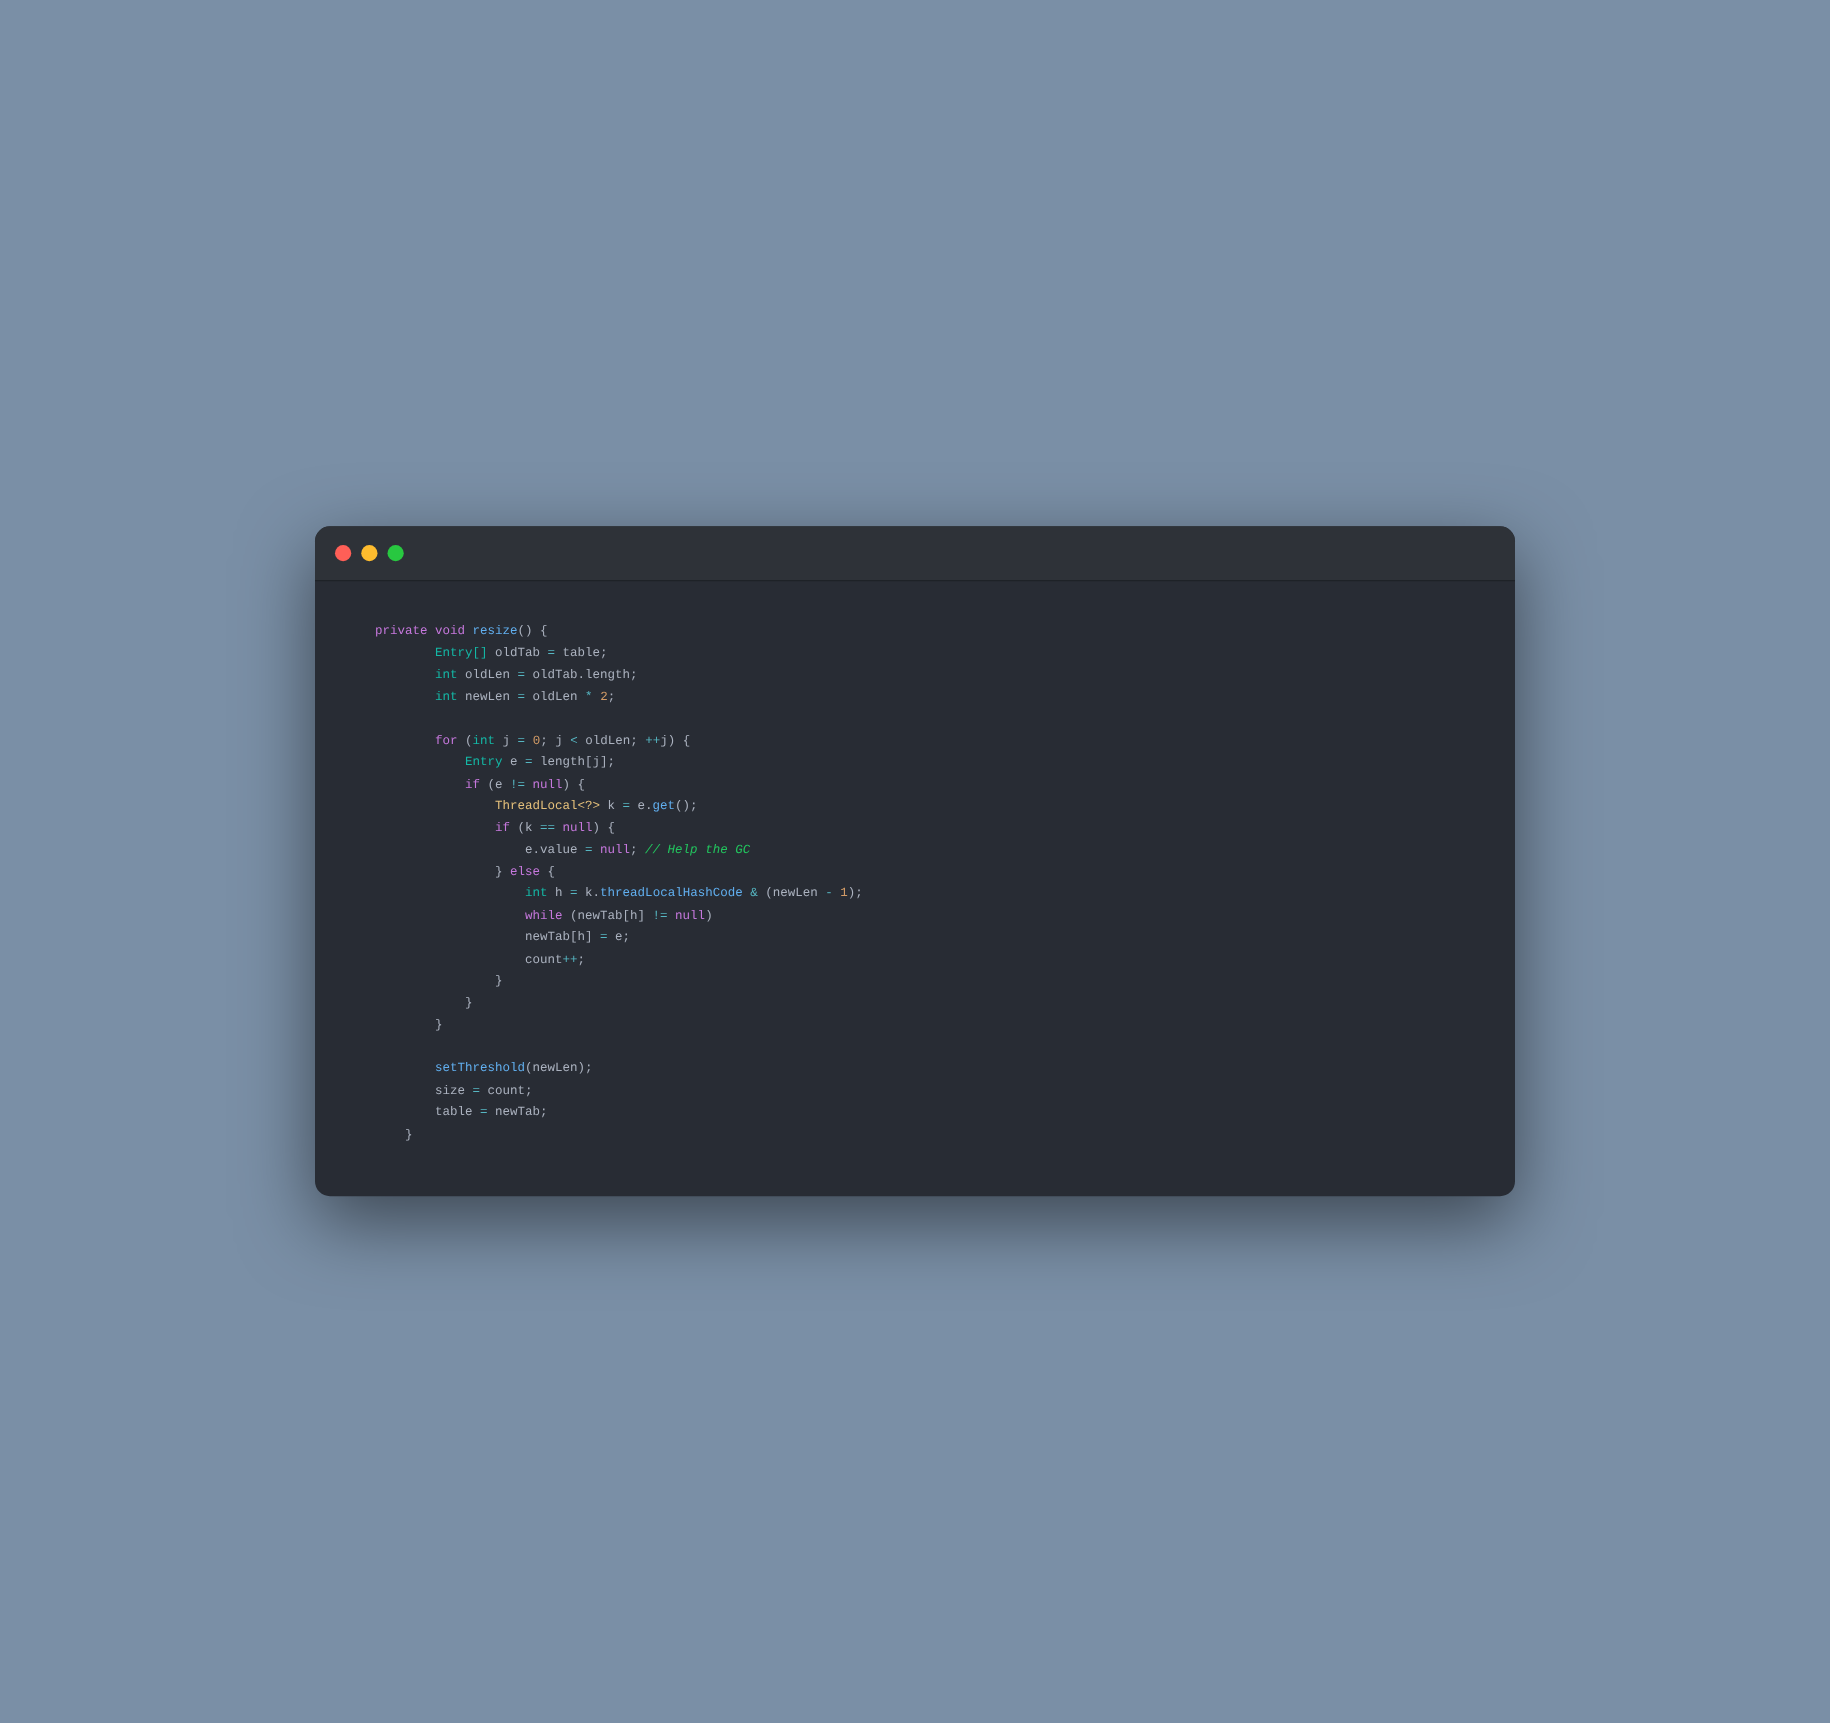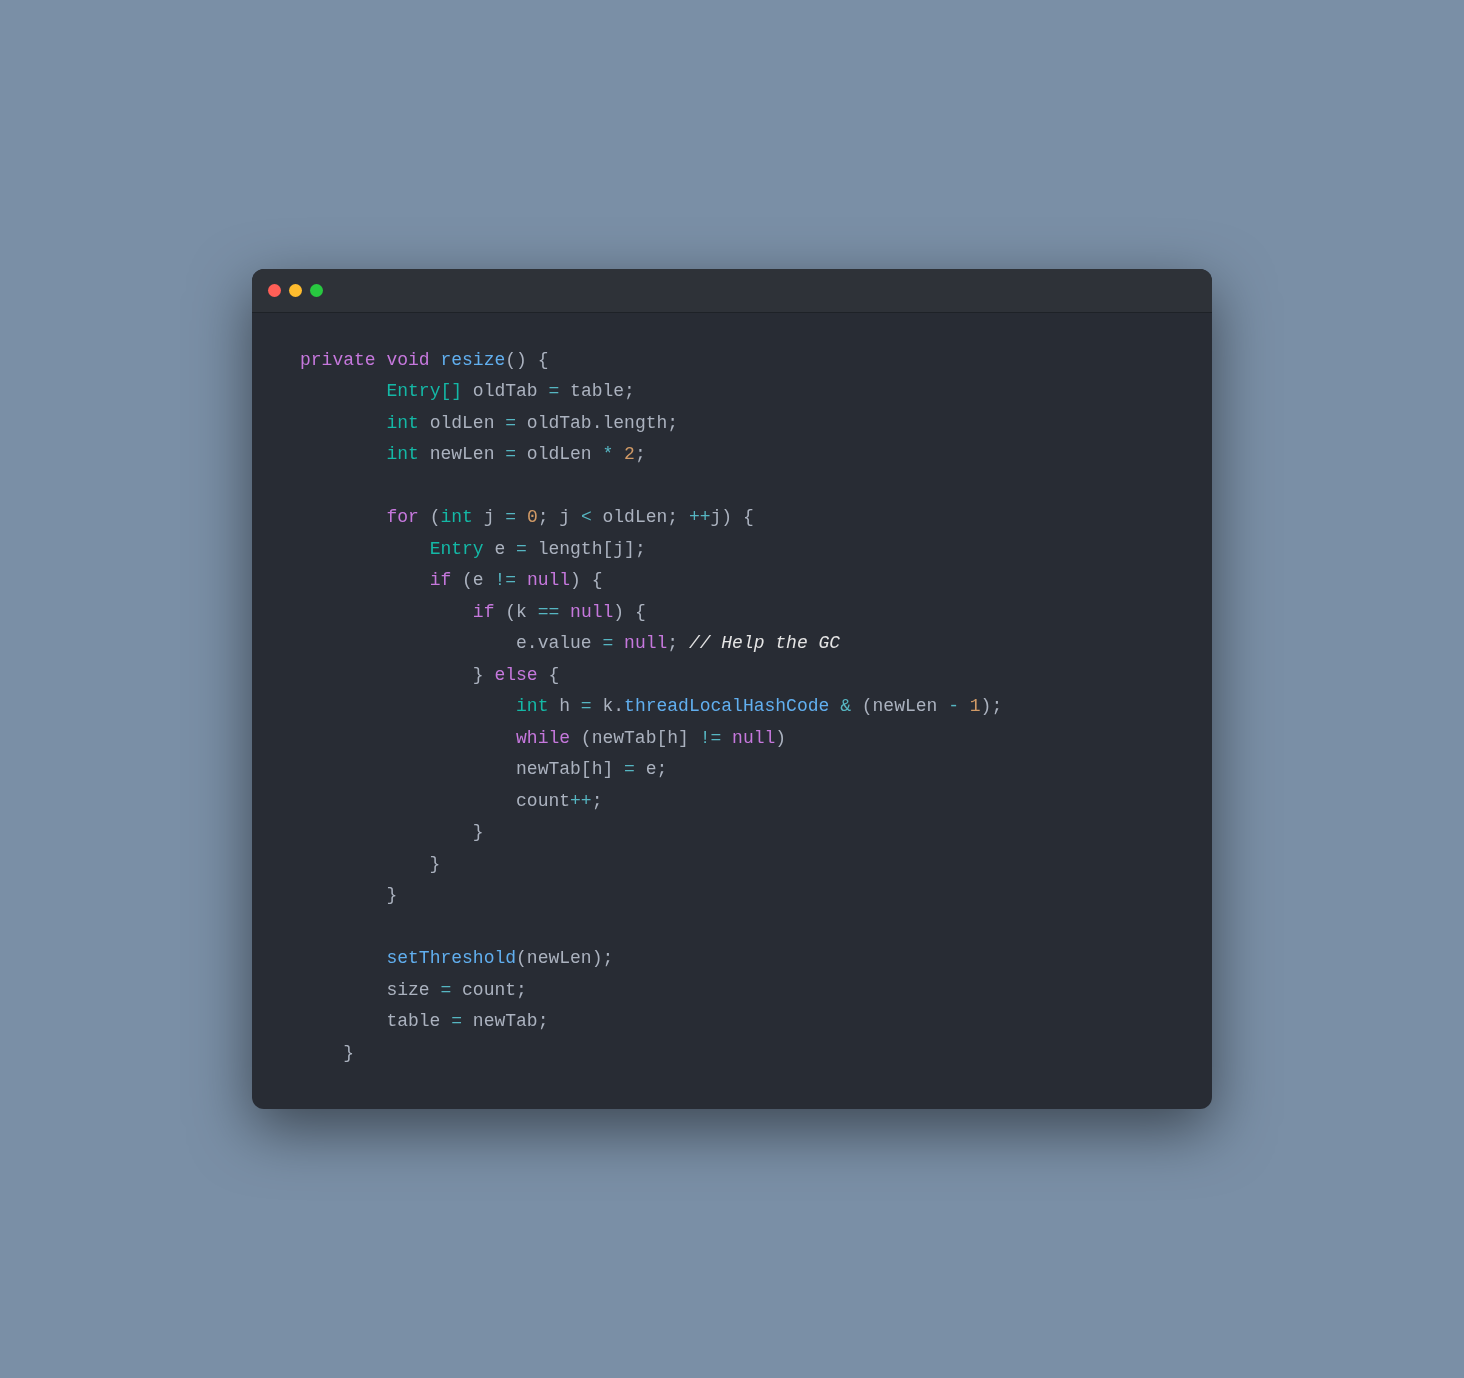--- a/index.html
+++ b/index.html
@@ -43,37 +43,37 @@
       cursor: pointer;
     }
 
     .close-btn { background: #ff5f57; }
     .minimize-btn { background: #febc2e; }
     .maximize-btn { background: #28c840; }
 
     .code-area {
       padding: 32px 48px 40px 48px;
       line-height: 1.75;
-      font-size: 18px;
+      font-size: 10px;
       color: #abb2bf;
     }
 
     .line {
       white-space: pre;
       display: block;
     }
 
     
     .kw-private { color: #c678dd; } 
     .kw-type    { color: #14b8a6; } 
     .kw-ctrl    { color: #c678dd; } 
     .fn-name    { color: #61afef; } 
     .op         { color: #56b6c2; } 
     .num        { color: #d19a66; } 
-    .comment    { color: #e5e5e5; font-style: italic; }
+    .comment    { color: #22c55e; font-style: italic; }
     .plain      { color: #abb2bf; }
     .class-name { color: #e5c07b; }
   </style>
 </head>
 <body>
 
 <div class="window">
   <div class="titlebar">
     <div class="traffic-light close-btn"></div>
     <div class="traffic-light minimize-btn"></div>
@@ -92,20 +92,21 @@
 
 
     <span class="line"> </span>
 
     <span class="line"><span class="plain">        </span><span class="kw-ctrl">for</span><span class="plain"> (</span><span class="kw-type">int</span><span class="plain"> j </span><span class="op">=</span><span class="plain"> </span><span class="num">0</span><span class="plain">; j </span><span class="op">&lt;</span><span class="plain"> oldLen; </span><span class="op">++</span><span class="plain">j) {</span></span>
 
     <span class="line"><span class="plain">            </span><span class="kw-type">Entry</span><span class="plain"> e </span><span class="op">=</span><span class="plain"> length[j];</span></span>
 
     <span class="line"><span class="plain">            </span><span class="kw-ctrl">if</span><span class="plain"> (e </span><span class="op">!=</span><span class="plain"> </span><span class="kw-ctrl">null</span><span class="plain">) {</span></span>
 
+    <span class="line"><span class="plain">                </span><span class="class-name">ThreadLocal&lt;?&gt;</span><span class="plain"> k </span><span class="op">=</span><span class="plain"> e.</span><span class="fn-name">get</span><span class="plain">();</span></span>
 
     <span class="line"><span class="plain">                </span><span class="kw-ctrl">if</span><span class="plain"> (k </span><span class="op">==</span><span class="plain"> </span><span class="kw-ctrl">null</span><span class="plain">) {</span></span>
 
     <span class="line"><span class="plain">                    e.value </span><span class="op">=</span><span class="plain"> </span><span class="kw-ctrl">null</span><span class="plain">; </span><span class="comment">// Help the GC</span></span>
 
     <span class="line"><span class="plain">                } </span><span class="kw-ctrl">else</span><span class="plain"> {</span></span>
 
     <span class="line"><span class="plain">                    </span><span class="kw-type">int</span><span class="plain"> h </span><span class="op">=</span><span class="plain"> k.</span><span class="fn-name">threadLocalHashCode</span><span class="plain"> </span><span class="op">&amp;</span><span class="plain"> (newLen </span><span class="op">-</span><span class="plain"> </span><span class="num">1</span><span class="plain">);</span></span>
 
     <span class="line"><span class="plain">                    </span><span class="kw-ctrl">while</span><span class="plain"> (newTab[h] </span><span class="op">!=</span><span class="plain"> </span><span class="kw-ctrl">null</span><span class="plain">)</span></span>

